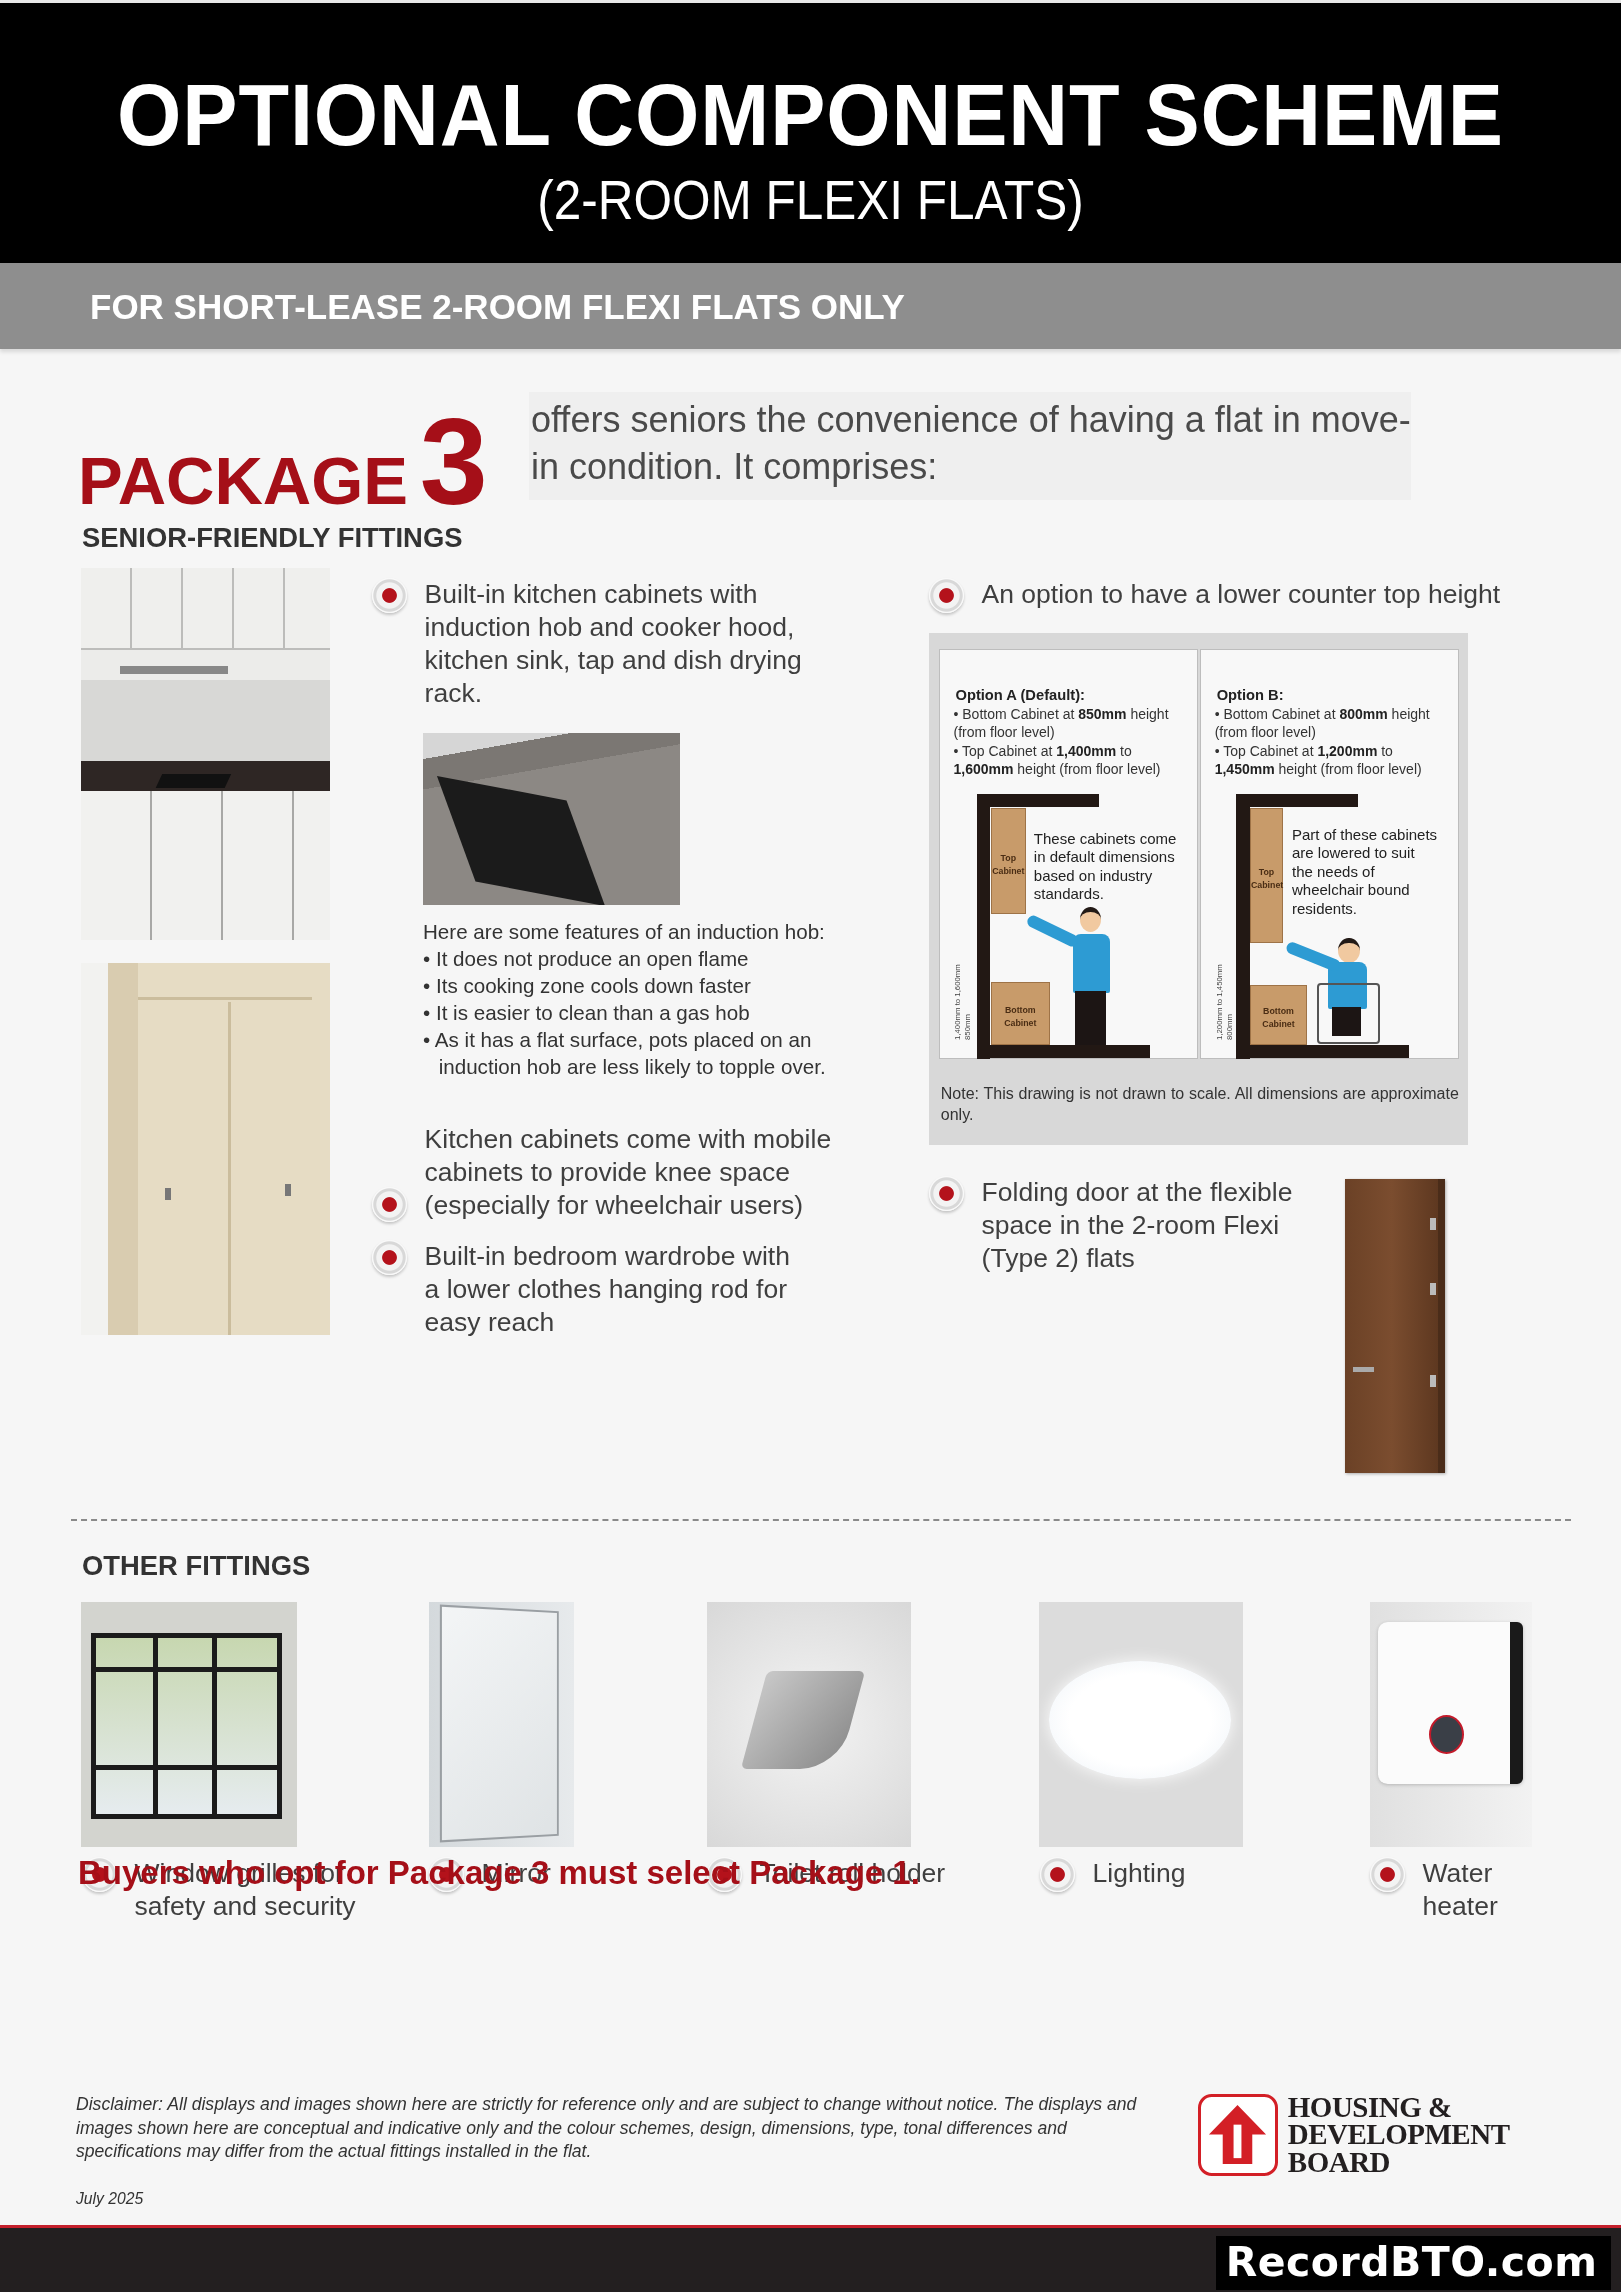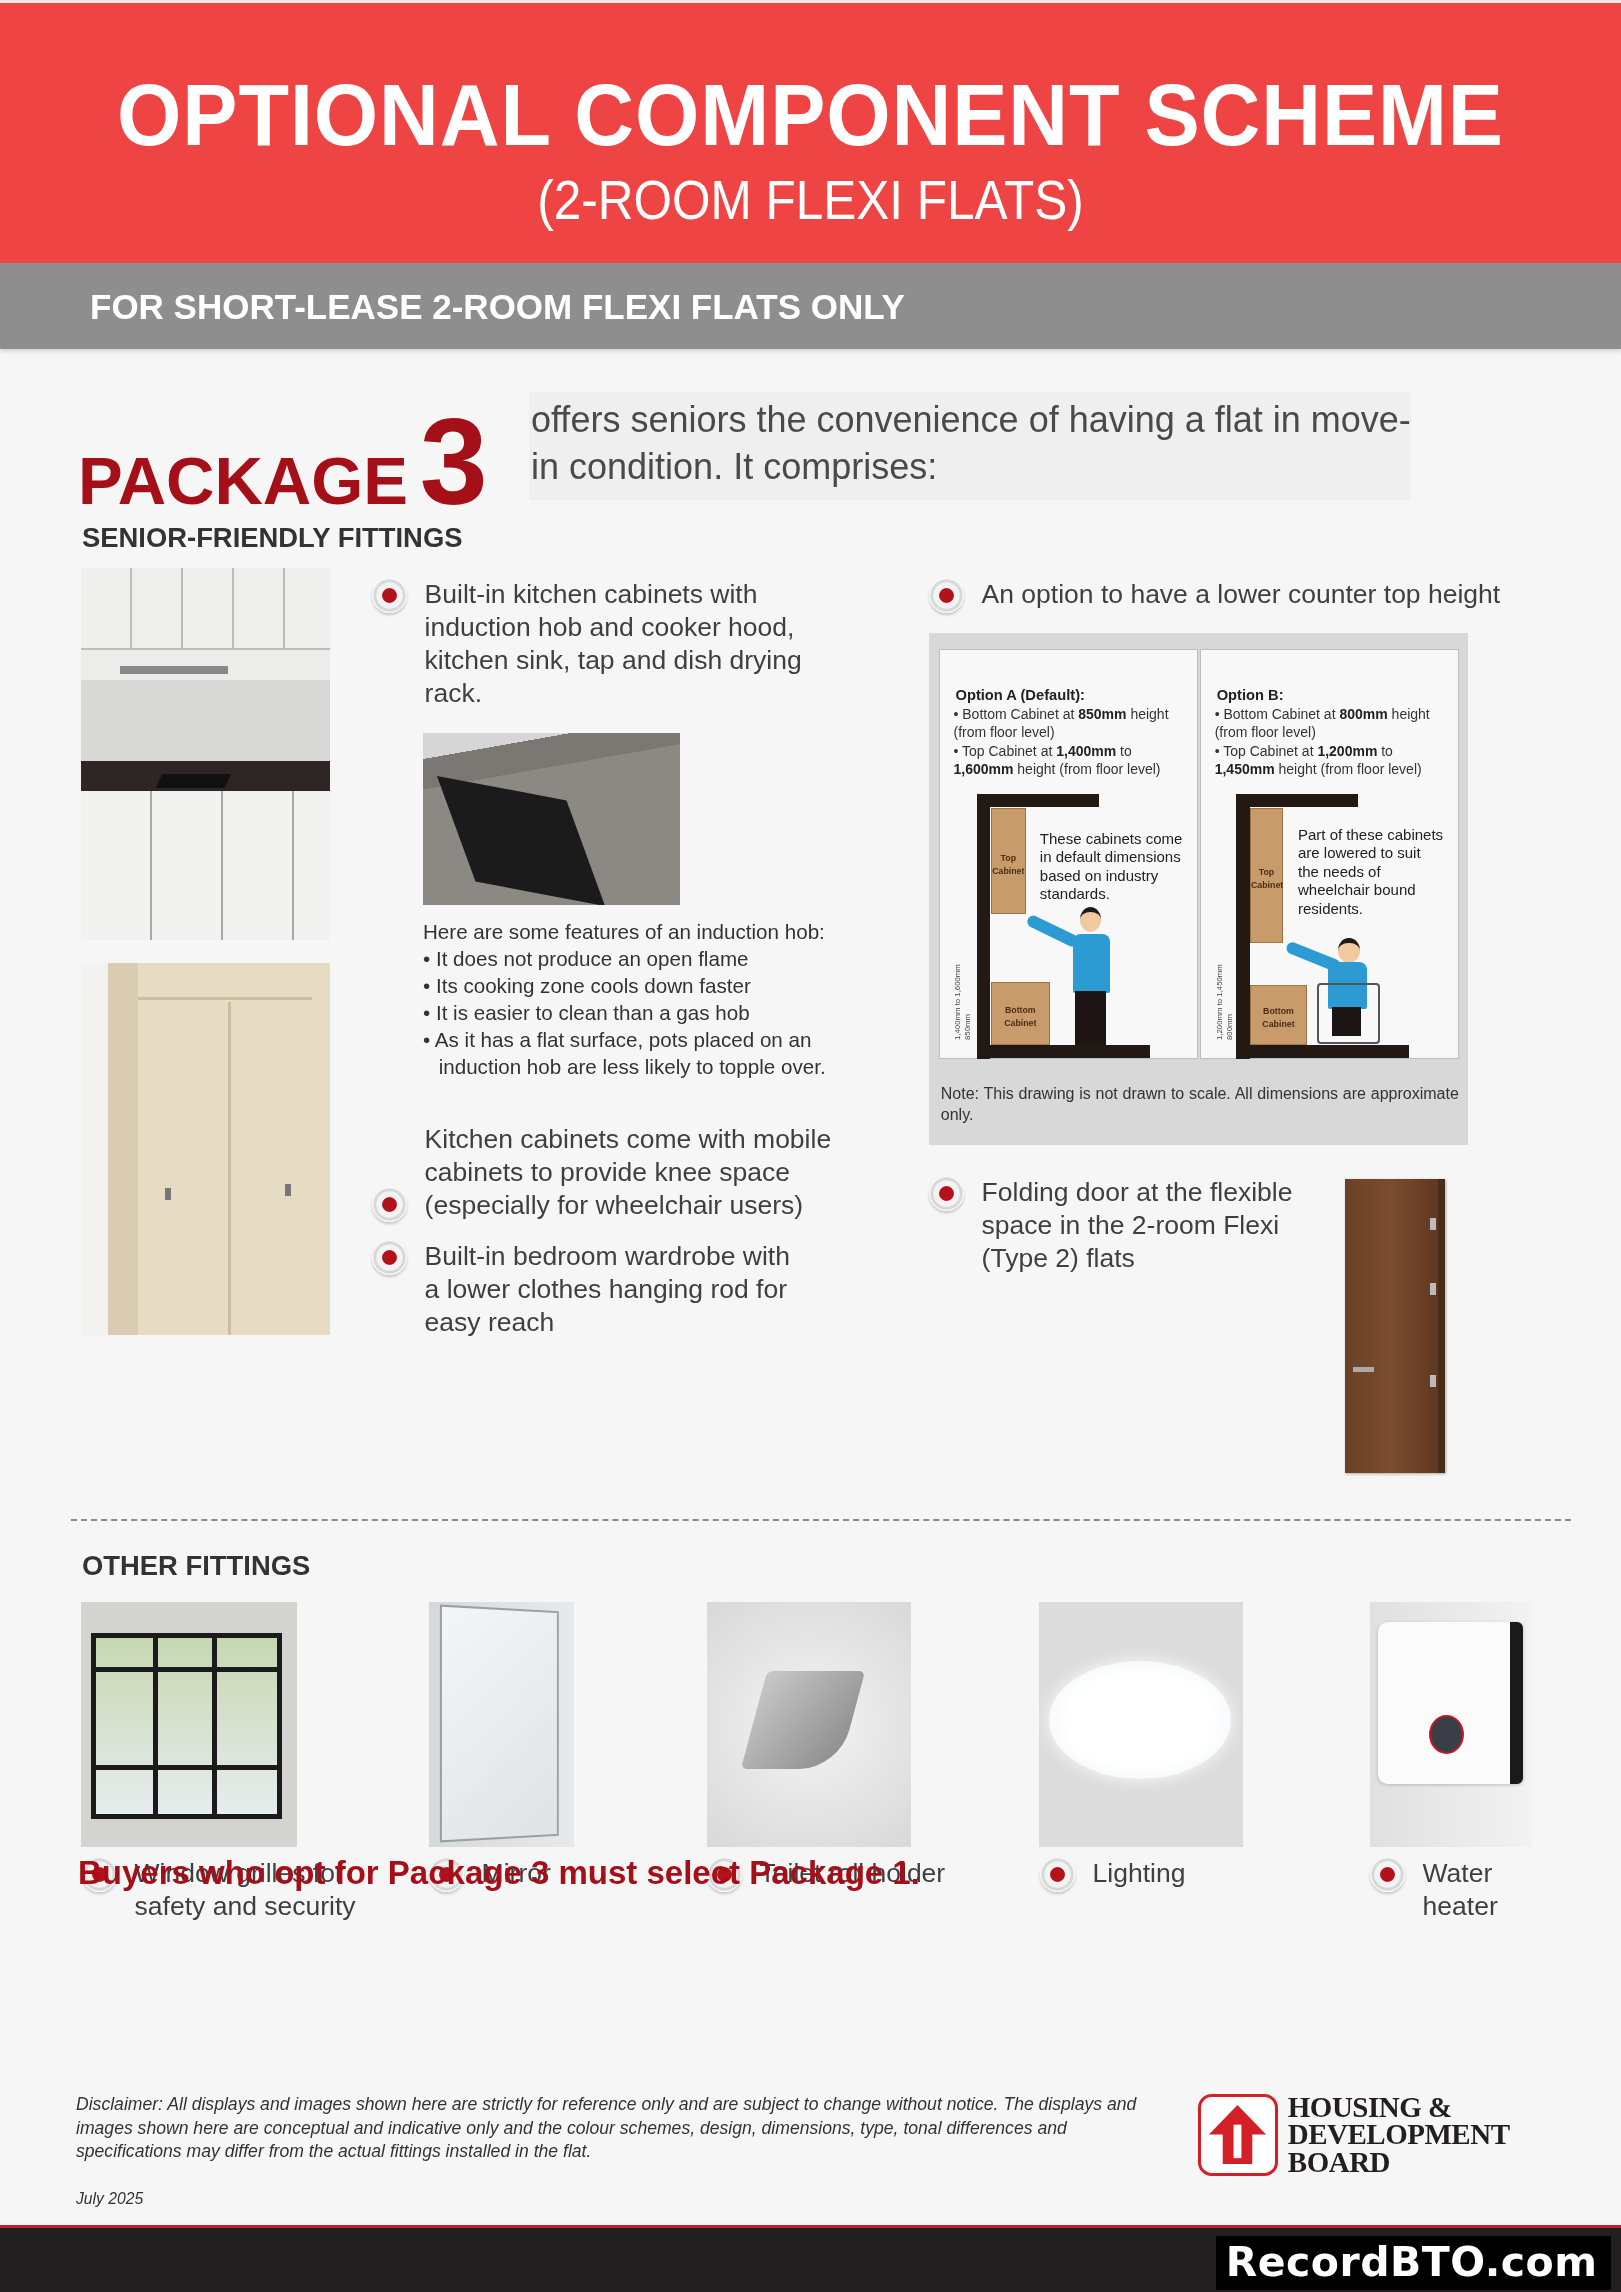--- a/index.html
+++ b/index.html
@@ -1,19 +1,19 @@
 <!DOCTYPE html>
 <html><head>
 <meta charset="utf-8">
 <style>
   * { box-sizing: border-box; margin: 0; padding: 0; }
   html, body { width: 1621px; height: 2293px; background: #f6f6f6; overflow: hidden; }
   body { font-family: "Liberation Sans", "DejaVu Sans", sans-serif; color: #3a3a3a; position: relative; }
 
-  .header { position: absolute; left: 0; top: 0; width: 1621px; height: 263px; background: #ef4444; border-top: 3.9px solid #e8e8e8; }
+  .header { position: absolute; left: 0; top: 0; width: 1621px; height: 263px; background: #000000; border-top: 3.9px solid #e8e8e8; }
   .header h1 { position: absolute; left: 0; right: 0; top: 61px; text-align: center; color: #fff; font-size: 88px; font-weight: bold; letter-spacing: 1px; transform: scaleX(0.94); }
   .header h2 { position: absolute; left: 0; right: 0; top: 165px; text-align: center; color: #fff; font-size: 55px; font-weight: normal; transform: scaleX(0.9); }
 
   .subbar { position: absolute; left: 0; top: 263px; width: 1621px; height: 86px; background: #8e8e8e; box-shadow: 0 2.9px 3.9px rgba(0,0,0,0.12); }
   .subbar span { position: absolute; left: 90px; top: 23.5px; color: #fff; font-size: 35px; font-weight: bold; }
 
   .pkg-title { position: absolute; left: 78px; top: 392px; color: #a50f18; font-weight: bold; }
   .pkg-title .word { font-size: 67px; vertical-align: baseline; letter-spacing: 0px; }
   .pkg-title .num { font-size: 122px; margin-left: 11.8px; }
   .pkg-desc { position: absolute; left: 529px; top: 392px; width: 882px; font-size: 36px; line-height: 47px; color: #4a4a4a; background: #efefef; padding: 3.9px 0 9.8px 2px; }
@@ -44,21 +44,21 @@
 
   .diagram { position: absolute; left: 929px; top: 633px; width: 539px; height: 512px; background: #d8d8d8; }
   .opt { position: absolute; top: 15.7px; width: 259px; height: 410px; background: #f8f8f8; border: 1px solid #bdbdbd; }
   .opt.a { left: 9.8px; } .opt.b { left: 271px; }
   .opt-head { position: absolute; left: 15.7px; top: 35px; font-size: 14.7px; font-weight: bold; color: #222; text-align: center; }
   .opt-body { position: absolute; left: 13.7px; top: 55px; width: 241px; font-size: 14px; line-height: 18.6px; color: #333; }
   .opt-body b { color: #222; }
   .wall { position: absolute; background: #221814; }
   .cab { position: absolute; background: #c89b6a; border: 1px solid #9e7347; }
   .cab span { position: absolute; font-size: 8.8px; font-weight: bold; color: #4a2d14; text-align: center; width: 100%; line-height: 13px; }
-  .dtext { position: absolute; font-size: 15px; line-height: 18.6px; color: #222; margin-left: 6px; }
+  .dtext { position: absolute; font-size: 15px; line-height: 18.6px; color: #222; }
   .dim { position: absolute; font-size: 7.8px; color: #444; transform: rotate(-90deg); transform-origin: left top; white-space: nowrap; }
   .person-head { position: absolute; border-radius: 50%; background: #f1c9a0; border-top: 5.9px solid #231a16; }
   .person-body { position: absolute; background: #2d9bd3; border-radius: 7.8px 7.8px 2px 2px; }
   .person-arm { position: absolute; background: #2d9bd3; height: 11.8px; border-radius: 5.9px; transform-origin: left center; }
   .person-legs { position: absolute; background: #1c1514; }
   .wheel { position: absolute; border: 2.9px solid #555; border-radius: 3.9px; }
   .note { position: absolute; left: 11.8px; top: 451px; width: 518px; font-size: 16px; line-height: 20.6px; color: #333; text-align: justify; }
 
   .door { position: absolute; left: 1345px; top: 1179px; width: 100px; height: 294px; background: linear-gradient(90deg, #6b4126, #7b4d2f 50%, #5e3820); border-right: 7.8px solid #4a2c19; box-shadow: 1px 1px 2.9px rgba(0,0,0,0.3); }
   .door .handle { position: absolute; left: 7.8px; top: 188px; width: 21.6px; height: 4.9px; background: #aaa; }

